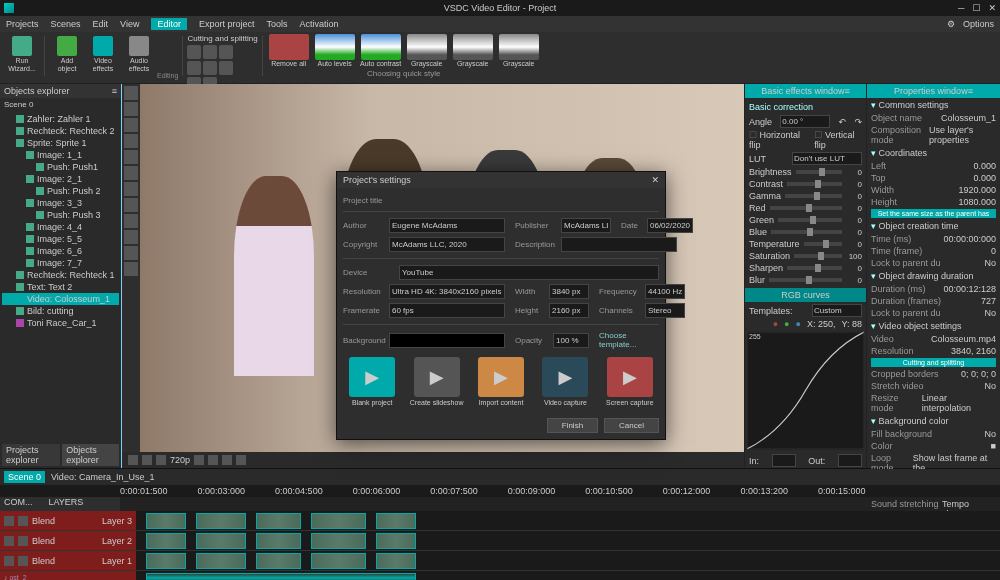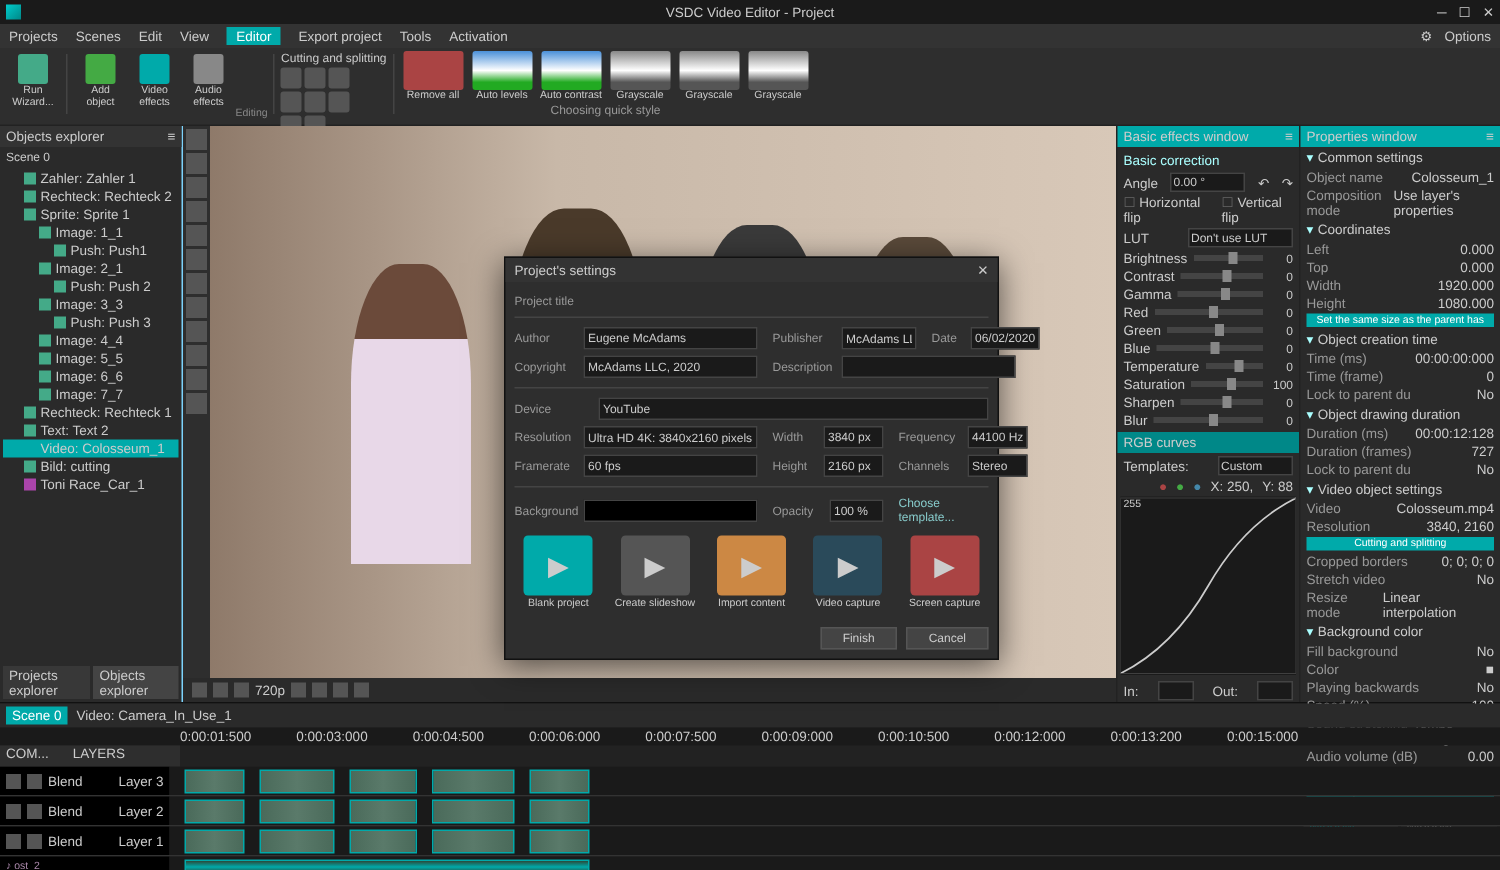--- a/index.html
+++ b/index.html
@@ -47,42 +47,42 @@
 .person{position:absolute;border-radius:40% 40% 0 0}
 .p1{left:18%;top:25%;width:80px;height:200px;background:linear-gradient(180deg,#6b4a3a 0%,#6b4a3a 25%,#e8d8e8 25%,#e8d8e8 100%)}
 .p2{left:35%;top:15%;width:90px;height:220px;background:linear-gradient(180deg,#4a3a2a 0%,#4a3a2a 20%,#d8d8e8 20%)}
 .p3{left:55%;top:18%;width:85px;height:210px;background:linear-gradient(180deg,#3a3a3a 0%,#3a3a3a 20%,#888 20%)}
 .p4{left:72%;top:20%;width:80px;height:200px;background:linear-gradient(180deg,#5a4a3a 0%,#5a4a3a 22%,#c84 22%)}
 .lefttools{position:absolute;left:0;top:0;width:18px;height:100%;background:#2e2e2e;display:flex;flex-direction:column;gap:2px;padding:2px}
 .lefttools .lt{width:14px;height:14px;background:#555}
 .vidcontrols{height:16px;background:#2a2a2a;display:flex;align-items:center;gap:4px;padding:0 6px;font-size:8px}
 .vidcontrols .vb{width:10px;height:10px;background:#555}
 .rpanel{width:122px;background:#2a2a2a;border-left:1px solid #222;display:flex;flex-direction:column}
-.effhead{background:#0aa;color:#fff;padding:2px 4px;font-size:9px;display:flex;justify-content:space-between}
+.effhead{background:#0aa;color:#fff;padding:2px 4px;font-size:9px;display:flex;justify-content:center}
 .effsection{padding:2px 4px;font-size:8px}
 .effsection .shead{color:#aff;padding:2px 0}
 .effrow{display:flex;justify-content:space-between;align-items:center;padding:1px 0;gap:0}
 .effrow .slider{flex:1;height:4px;background:#444;position:relative;margin:0 4px}
 .effrow .slider::after{content:'';position:absolute;width:6px;height:8px;background:#888;top:-2px;left:50%}
 .effrow .val{width:16px;text-align:right;font-size:8px}
 .effrow input{background:#1a1a1a;border:1px solid #444;color:#ccc;font-size:8px;padding:1px;width:50px}
 .curves{height:130px;background:#1a1a1a;margin:2px;position:relative}
 .curves svg{width:100%;height:100%}
 .proppanel{width:134px;background:#2a2a2a;border-left:1px solid #222;display:flex;flex-direction:column;font-size:8px}
 .proppanel .prow{display:flex;justify-content:space-between;padding:1px 4px}
 .proppanel .prow .k{color:#999}
 .proppanel .prow .v{color:#ccc}
 .proppanel .pshead{color:#aff;padding:2px 4px;display:flex;align-items:center;gap:3px}
 .proppanel .greenbtn{background:#0aa;color:#fff;text-align:center;padding:1px;margin:1px 4px;font-size:7px}
 .timeline{height:112px;background:#222;display:flex;flex-direction:column;border-top:1px solid #111}
 .tlhead{height:16px;background:#2a2a2a;display:flex;align-items:center;padding:0 4px;gap:6px;font-size:8px}
 .tlruler{height:12px;background:#1a1a1a;display:flex;align-items:center;padding-left:120px;font-size:7px;gap:30px;color:#888}
 .tltracks{flex:1;overflow:hidden}
 .track{height:20px;display:flex;border-bottom:1px solid #333}
-.trackhead{width:113px;background:#000000;display:flex;align-items:center;gap:4px;padding:0 4px;font-size:8px}
+.trackhead{width:136px;background:#7f1d1d;display:flex;align-items:center;gap:4px;padding:0 4px;font-size:8px}
 .trackhead .th{width:10px;height:10px;background:#555}
 .trackbody{flex:1;background:#1a1a1a;position:relative}
 .clip{position:absolute;height:16px;top:2px;background:linear-gradient(90deg,#4a6a5a,#5a7a6a,#4a6a5a);border:1px solid #0aa}
 .clip.aud{background:linear-gradient(180deg,#2a4a3a 0%,#0aa 50%,#2a4a3a 100%)}
 .modal{position:absolute;left:336px;top:171px;width:330px;background:#2e2e2e;border:1px solid #111;box-shadow:0 4px 20px rgba(0,0,0,0.6);z-index:100}
 .modalhead{background:#333;padding:3px 6px;display:flex;justify-content:space-between;align-items:center}
 .modalbody{padding:6px}
 .mrow{display:flex;align-items:center;gap:6px;padding:2px 0}
 .mrow label{width:50px;font-size:8px;color:#999}
 .mrow input,.mrow select{background:#1a1a1a;border:1px solid #444;color:#ccc;font-size:8px;padding:2px;flex:1}
@@ -515,20 +515,24 @@
     <div id="props7">
         <div class="prow">
           <span class="k">Fill background</span>
           <span class="v">No</span>
         </div>
         <div class="prow">
           <span class="k">Color</span>
           <span class="v">■</span>
         </div>
         <div class="prow">
+          <span class="k">Loop mode</span>
+          <span class="v">Show last frame at the</span>
+        </div>
+        <div class="prow">
           <span class="k">Playing backwards</span>
           <span class="v">No</span>
         </div>
         <div class="prow">
           <span class="k">Speed (%)</span>
           <span class="v">100</span>
         </div>
         <div class="prow">
           <span class="k">Sound stretching m</span>
           <span class="v">Tempo change</span>

